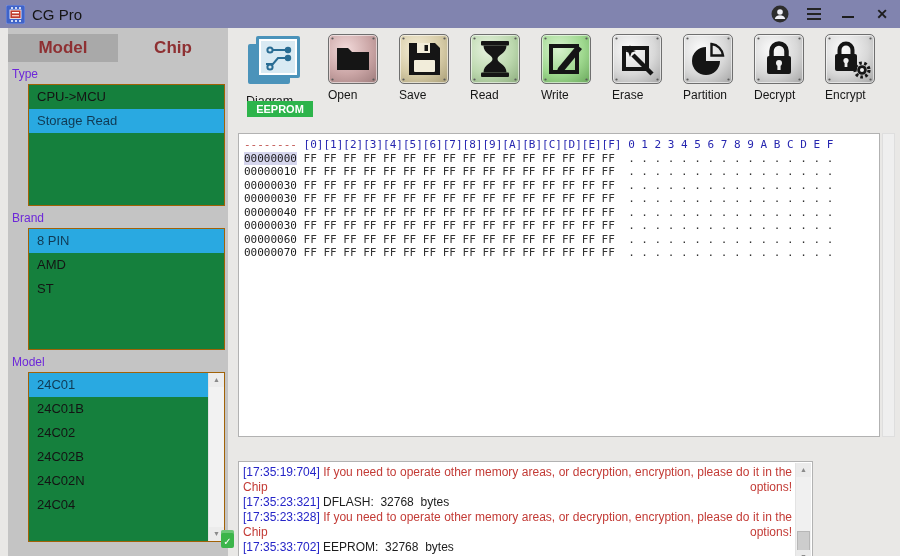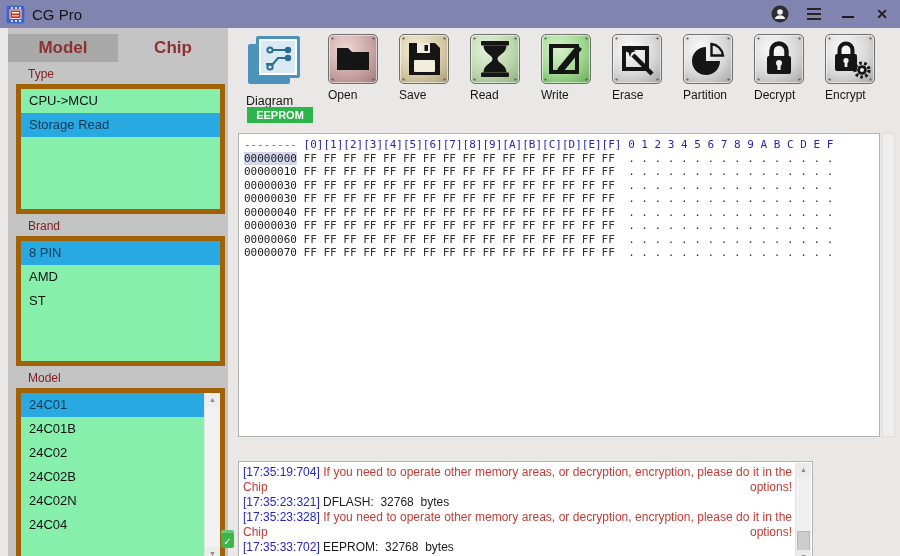--- a/index.html
+++ b/index.html
@@ -15,22 +15,22 @@
   .menu-bars{display:flex;flex-direction:column;gap:2.5px;}
   .menu-bars i{display:block;width:14px;height:2.2px;background:#242424;}
   .min-glyph{width:12px;height:2.4px;background:#1d1d1d;margin-top:6px;}
   .close-glyph{font-size:14px;font-weight:bold;color:#1d1d1d;line-height:1;}
   
   .left-panel{position:absolute;left:8px;top:28px;width:220px;height:528px;background:#c4c4c4;}
   .side-tabs{display:flex;margin-top:6px;height:28px;}
   .side-tab{flex:1;display:flex;align-items:center;justify-content:center;font-size:17px;
             font-weight:600;color:#8e3032;cursor:default;}
   .side-tab.active{background:#a9a9a9;}
-  .field-label{font-size:12px;color:#7f1d1d;padding:5px 0 3px 20px;}
-  .listbox{position:relative;margin:0 3px 0 8px;background:#86efac;border:5px solid #a16207;overflow:hidden;}
+  .field-label{font-size:12px;color:#6d28d9;padding:5px 0 3px 4px;}
+  .listbox{position:relative;margin:0 3px 0 20px;background:#15803d;border:1px solid #a16207;overflow:hidden;}
   #list-type{height:120px;}
   #list-brand{height:120px;}
   #list-model{height:168px;}
   .list-item{height:24px;line-height:24px;padding-left:8px;font-size:13px;color:#141414;cursor:default;}
   .list-item.selected{background:#29a9e1;color:#103a54;}
   .lb-sb{position:absolute;top:0;right:0;bottom:0;width:15px;background:#f2f2f2;border-left:1px solid #e2e2e2;}
   .lb-sb .arr{position:absolute;left:0;right:0;height:14px;background:#ececec;color:#8a8a8a;
               font-size:7px;text-align:center;line-height:14px;}
   .lb-sb .arr.up{top:0;} .lb-sb .arr.dn{bottom:0;}
   
@@ -40,21 +40,21 @@
   .tb-btn.diagram{width:76px;margin-right:6px;}
   .tb-label{margin-top:4px;font-size:12px;color:#161616;white-space:nowrap;}
   .tb-btn.diagram .tb-label{font-size:12.5px;margin-top:2px;}
   .mbtn{width:48px;height:48px;border-radius:5px;border:1px solid #6f6f6f;
         box-shadow:inset 0 0 0 1px rgba(255,255,255,.55);display:flex;align-items:center;justify-content:center;}
   .tint-bronze{background:radial-gradient(circle at 35% 30%,#f2dada,#caa5a5 55%,#9c7a7a);}
   .tint-tan{background:radial-gradient(circle at 35% 30%,#f5eed8,#d6cba6 55%,#a89d76);}
   .tint-palegreen{background:radial-gradient(circle at 35% 30%,#e6f2de,#bcd8ae 55%,#8cac7d);}
   .tint-green{background:radial-gradient(circle at 35% 30%,#d8f2ce,#9ed88e 55%,#68a65a);}
   .tint-silver{background:radial-gradient(circle at 35% 30%,#fbfbfb,#d8d8d8 55%,#a4a4a4);}
-  .mem-tab{position:absolute;left:11px;top:79px;width:66px;height:16px;background:#2db44b;
+  .mem-tab{position:absolute;left:11px;top:73px;width:66px;height:16px;background:#2db44b;
            color:#fff;font-size:11px;font-weight:bold;text-align:center;line-height:16px;}
   
   .hex-panel{position:absolute;left:2px;top:105px;width:642px;height:304px;background:#fff;
              border:1px solid #b2b2b2;box-sizing:border-box;padding:4px 0 0 5px;overflow:hidden;}
   .hex-strip{position:absolute;left:646px;top:105px;width:13px;height:304px;background:#efefef;
              border:1px solid #dedede;box-sizing:border-box;}
   .hex-line{font-family:"DejaVu Sans Mono",monospace;font-size:11px;line-height:13.5px;white-space:pre;}
   .hex-dashes{color:#c0504d;}
   .hex-cols{color:#2626b0;}
   .hex-addr{color:#1a1a1a;}

